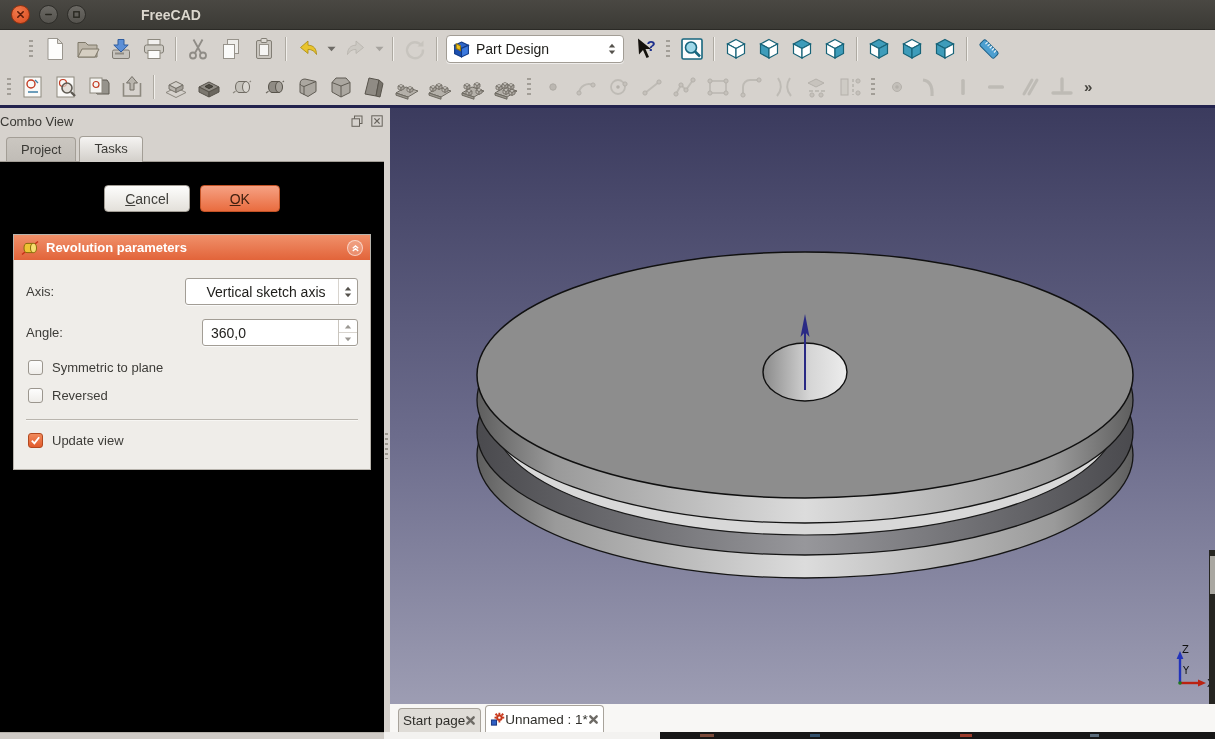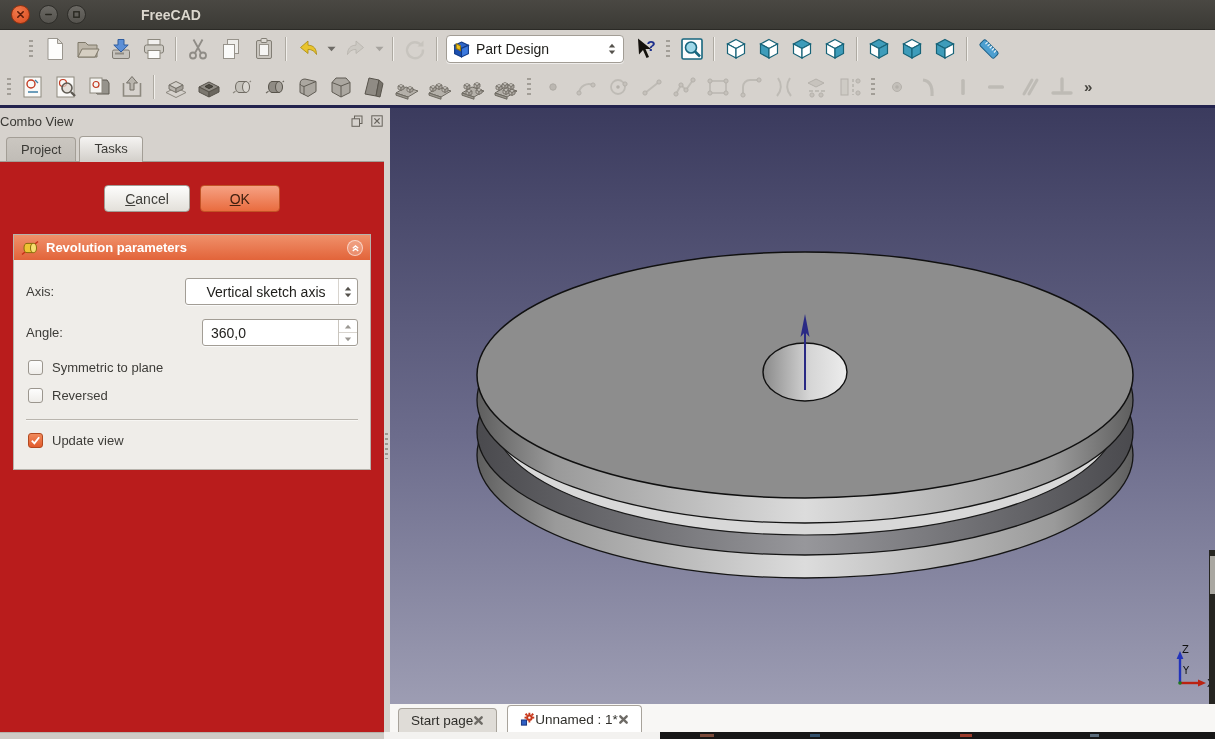--- a/index.html
+++ b/index.html
@@ -51,21 +51,21 @@
 
   
   .cv-header{height:26px;display:flex;align-items:center;padding:0 0;}
   .cv-title{flex:1;color:#3A3935;}
   .cv-hbtn{width:14px;height:14px;margin-left:6px;display:flex;align-items:center;justify-content:center;}
   .cv-hbtn svg{width:12px;height:12px;display:block;}
   .cv-tabs{display:flex;padding-left:6px;height:27px;align-items:flex-end;}
   .cv-tab{border:1px solid #A39E96;border-bottom:none;border-radius:4px 4px 0 0;padding:4px 14px 4px 14px;
           margin-right:3px;background:linear-gradient(#CBC7C1,#C0BCB6);color:#3B3A36;}
   .cv-tab.active{background:linear-gradient(#F5F4F2,#D2CEC9);padding-bottom:6px;position:relative;z-index:2;margin-bottom:-1px;}
-  .cv-content{flex:1;background:#b91c1c;border-top:1px solid #A39E96;padding-top:23px;position:relative;}
+  .cv-content{flex:1;background:#000000;border-top:1px solid #A39E96;padding-top:23px;position:relative;}
   .task-btn-row{display:flex;justify-content:center;gap:10px;}
   .task-btn{height:27px;border-radius:4px;border:1px solid #A29D95;display:flex;align-items:center;justify-content:center;
             font-size:14px;color:#3F3E3A;padding:0 20px;box-sizing:border-box;}
   .task-btn.cancel{background:linear-gradient(#FDFDFC,#E3E0DA);min-width:82px;}
   .task-btn.ok{background:linear-gradient(#F6A183,#E96C3F);border-color:#C25225;color:#40200F;min-width:80px;}
   .mn{display:block;}
   .mn::first-letter{text-decoration:underline;}
 
   .groupbox{margin:22px 13px 0 13px;border:1px solid #B7B3AC;background:#EFEDE9;}
   .gb-header{height:25px;background:linear-gradient(#F0906A,#E2643A);display:flex;align-items:center;padding:0 7px;gap:7px;}
@@ -99,21 +99,21 @@
 
   
   .viewport{height:596px;position:relative;}
   .viewport svg.scene{display:block;width:100%;height:100%;}
   .edge-strip{position:absolute;right:0;top:442px;width:6px;height:154px;background:#262521;}
   .edge-frag{position:absolute;right:0;top:448px;width:5px;height:38px;background:#A9A7A1;}
 
   
   .mdi-bar{height:28px;background:#F8F7F5;display:flex;align-items:flex-end;padding-left:8px;box-sizing:border-box;}
   .mdi-tab{display:flex;align-items:center;gap:0;border:1px solid #A8A39B;border-bottom:none;
-           border-radius:4px 4px 0 0;padding:4px 12px;margin-right:10px;background:#DFDCD7;height:24px;box-sizing:border-box;}
+           border-radius:4px 4px 0 0;padding:4px 4px;margin-right:4px;background:#DFDCD7;height:24px;box-sizing:border-box;}
   .mdi-tab.active{background:#FFFFFF;height:27px;}
   .mdi-tab .fc-ic svg{width:15px;height:15px;display:block;}
   .mdi-close svg{width:11px;height:11px;display:block;}
   .mdi-label{color:#2F2E2A;font-size:13.5px;}
 
   
   .bottom-strip{height:7px;display:flex;position:relative;}
   .bs-left{width:384px;background:#CFCBC6;border-top:1px solid #B5B1AA;box-sizing:border-box;}
   .bs-tab{width:276px;background:#F3F2F0;}
   .bs-dark{flex:1;background:#171717;position:relative;}

